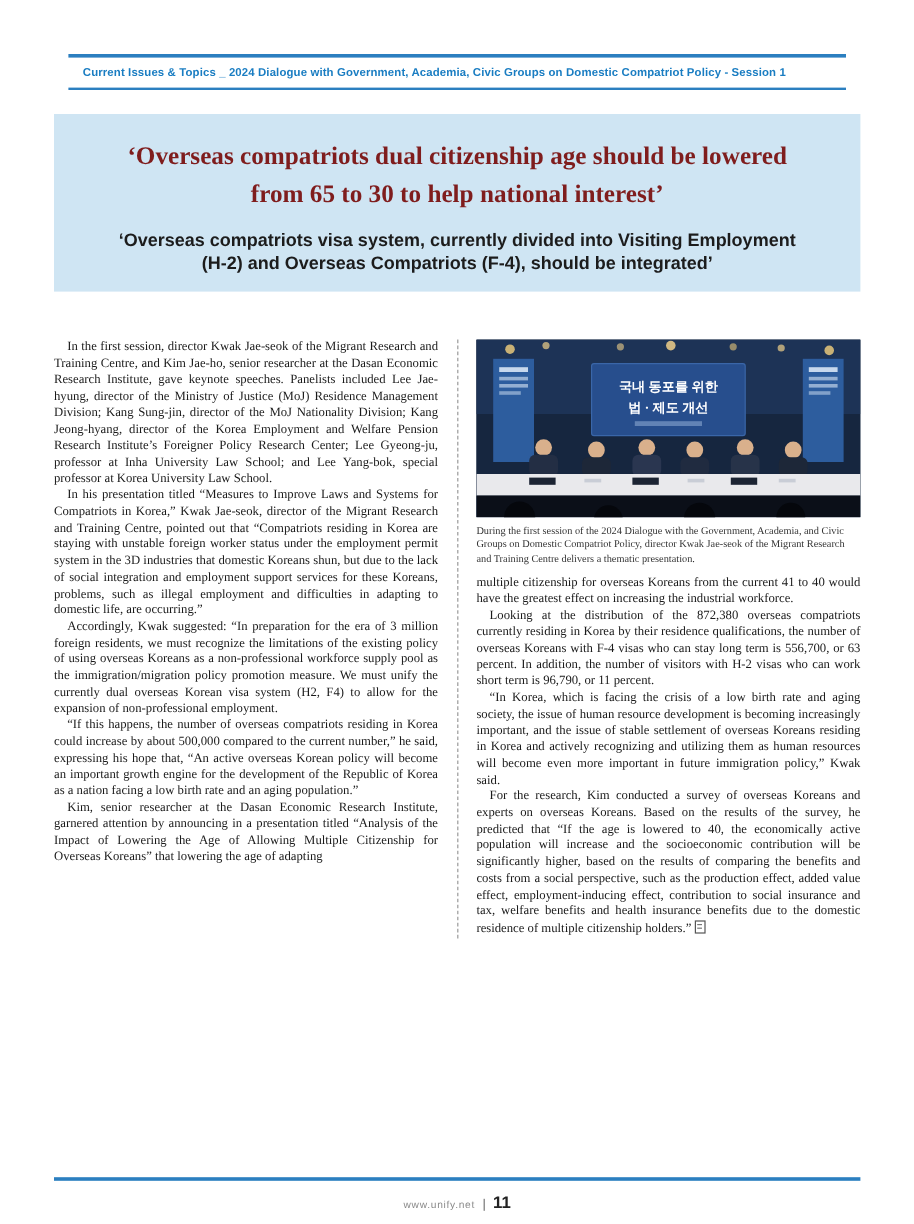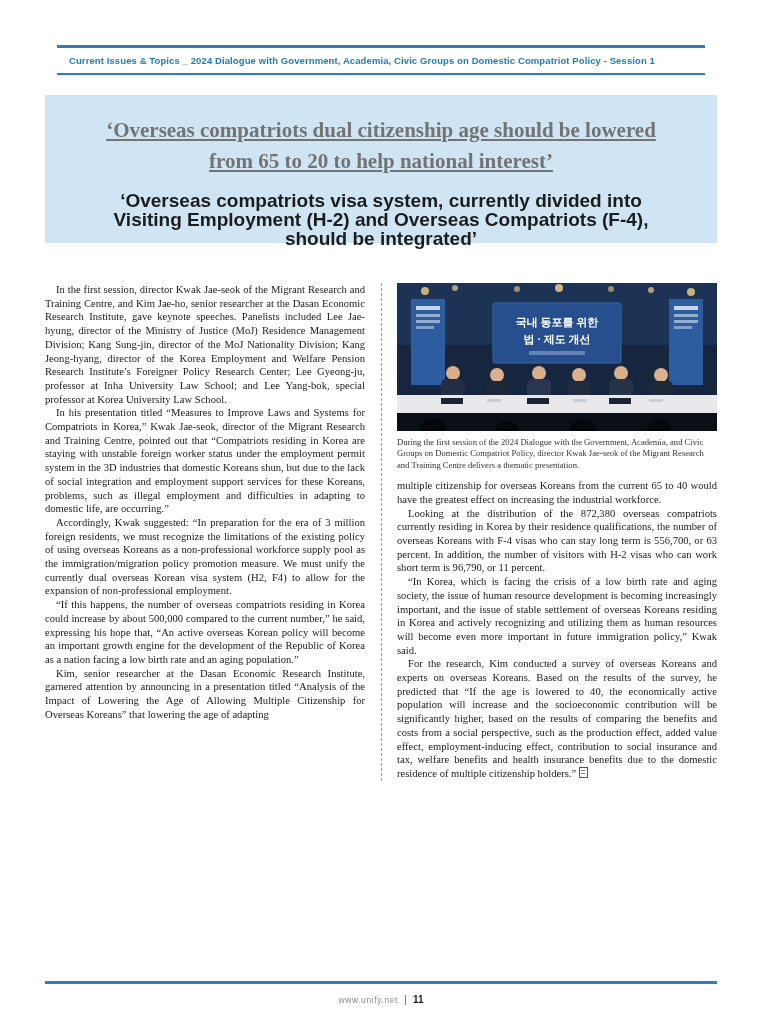--- a/index.html
+++ b/index.html
@@ -41,28 +41,27 @@
     text-align: center;
     box-sizing: border-box;
     padding-top: 20px;
   }
   .title-box h1 {
     margin: 0;
     font-family: "Liberation Serif", serif;
     font-weight: bold;
     font-size: 21px;
     line-height: 31px;
-    color: #737373;
-    text-decoration: underline;
+    color: #7f1d1d;
   }
   .title-box h1 .tl { display: block; }
   .title-box h2 {
     margin: 14px auto 0 auto;
     max-width: 565px;
-    font-size: 19px;
+    font-size: 15px;
     line-height: 19px;
     font-weight: bold;
     color: #1c1c1c;
   }
   
   .body-area {
     position: absolute;
     left: 45px;
     right: 45px;
     top: 283px;
@@ -137,39 +136,39 @@
   }
   .footer .fdiv {
     display: inline-block;
     width: 1px;
     height: 10px;
     background: #777;
     margin: 0 7px;
     vertical-align: -2px;
   }
   .footer .pnum {
-    font-size: 10px;
+    font-size: 14px;
     font-weight: bold;
     color: #222;
     letter-spacing: 0;
   }
 </style>
 </head>
 <body>
 
 <div class="page">
 
   <div class="header-strip">
     <span>Current Issues &amp; Topics _ 2024 Dialogue with Government, Academia, Civic Groups on Domestic Compatriot Policy - Session 1</span>
   </div>
 
   <div class="title-box">
     <h1>
       <span class="tl">‘Overseas compatriots dual citizenship age should be lowered</span>
-      <span class="tl">from 65 to 20 to help national interest’</span>
+      <span class="tl">from 65 to 30 to help national interest’</span>
     </h1>
     <h2>‘Overseas compatriots visa system, currently divided into Visiting Employment (H-2) and Overseas Compatriots (F-4), should be integrated’</h2>
   </div>
 
   <div class="body-area">
 
     <div class="col">
       <p>In the first session, director Kwak Jae-seok of the Migrant Research and Training Centre, and Kim Jae-ho, senior researcher at the Dasan Economic Research Institute, gave keynote speeches. Panelists included Lee Jae-hyung, director of the Ministry of Justice (MoJ) Residence Management Division; Kang Sung-jin, director of the MoJ Nationality Division; Kang Jeong-hyang, director of the Korea Employment and Welfare Pension Research Institute’s Foreigner Policy Research Center; Lee Gyeong-ju, professor at Inha University Law School; and Lee Yang-bok, special professor at Korea University Law School.</p>
       <p>In his presentation titled “Measures to Improve Laws and Systems for Compatriots in Korea,” Kwak Jae-seok, director of the Migrant Research and Training Centre, pointed out that “Compatriots residing in Korea are staying with unstable foreign worker status under the employment permit system in the 3D industries that domestic Koreans shun, but due to the lack of social integration and employment support services for these Koreans, problems, such as illegal employment and difficulties in adapting to domestic life, are occurring.”</p>
       <p>Accordingly, Kwak suggested: “In preparation for the era of 3 million foreign residents, we must recognize the limitations of the existing policy of using overseas Koreans as a non-professional workforce supply pool as the immigration/migration policy promotion measure. We must unify the currently dual overseas Korean visa system (H2, F4) to allow for the expansion of non-professional employment.</p>
@@ -260,21 +259,21 @@
           <g>
             <rect x="0" y="130" width="320" height="18" fill="#0b0f18"></rect>
             <circle cx="36" cy="148" r="13" fill="#05070c"></circle>
             <circle cx="110" cy="150" r="12" fill="#05070c"></circle>
             <circle cx="186" cy="149" r="13" fill="#05070c"></circle>
             <circle cx="262" cy="148" r="12" fill="#05070c"></circle>
           </g>
         </svg>
         <figcaption>During the first session of the 2024 Dialogue with the Government, Academia, and Civic Groups on Domestic Compatriot Policy, director Kwak Jae-seok of the Migrant Research and Training Centre delivers a thematic presentation.</figcaption>
       </figure>
-      <p class="no-indent">multiple citizenship for overseas Koreans from the current 65 to 40 would have the greatest effect on increasing the industrial workforce.</p>
+      <p class="no-indent">multiple citizenship for overseas Koreans from the current 41 to 40 would have the greatest effect on increasing the industrial workforce.</p>
       <p>Looking at the distribution of the 872,380 overseas compatriots currently residing in Korea by their residence qualifications, the number of overseas Koreans with F-4 visas who can stay long term is 556,700, or 63 percent. In addition, the number of visitors with H-2 visas who can work short term is 96,790, or 11 percent.</p>
       <p>“In Korea, which is facing the crisis of a low birth rate and aging society, the issue of human resource development is becoming increasingly important, and the issue of stable settlement of overseas Koreans residing in Korea and actively recognizing and utilizing them as human resources will become even more important in future immigration policy,” Kwak said.</p>
       <p><span>For the research, Kim conducted a survey of overseas Koreans and experts on overseas Koreans. Based on the results of the survey, he predicted that “If the age is lowered to 40, the economically active population will increase and the socioeconomic contribution will be significantly higher, based on the results of comparing the benefits and costs from a social perspective, such as the production effect, added value effect, employment-inducing effect, contribution to social insurance and tax, welfare benefits and health insurance benefits due to the domestic residence of multiple citizenship holders.”</span><span class="end-mark"></span></p>
     </div>
 
   </div>
 
   <div class="footer-rule"></div>
   <div class="footer">
     <span class="site">www.unify.net</span><span class="fdiv"></span><span class="pnum">11</span>

